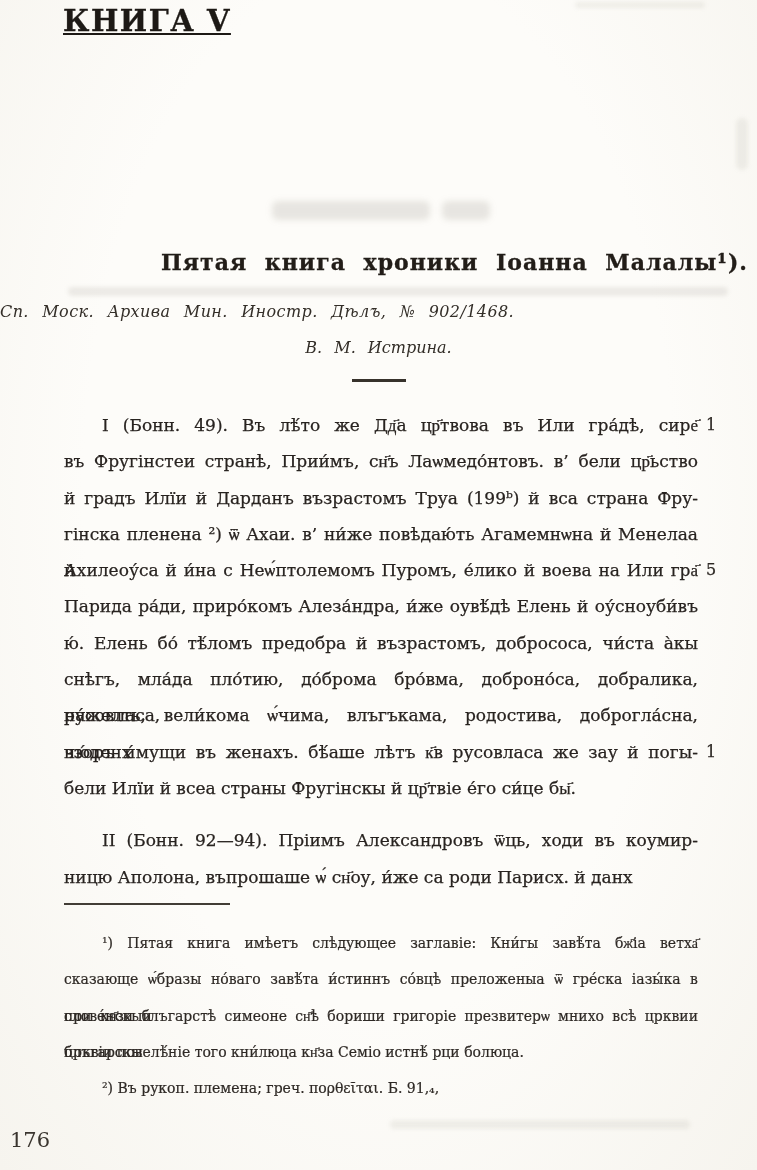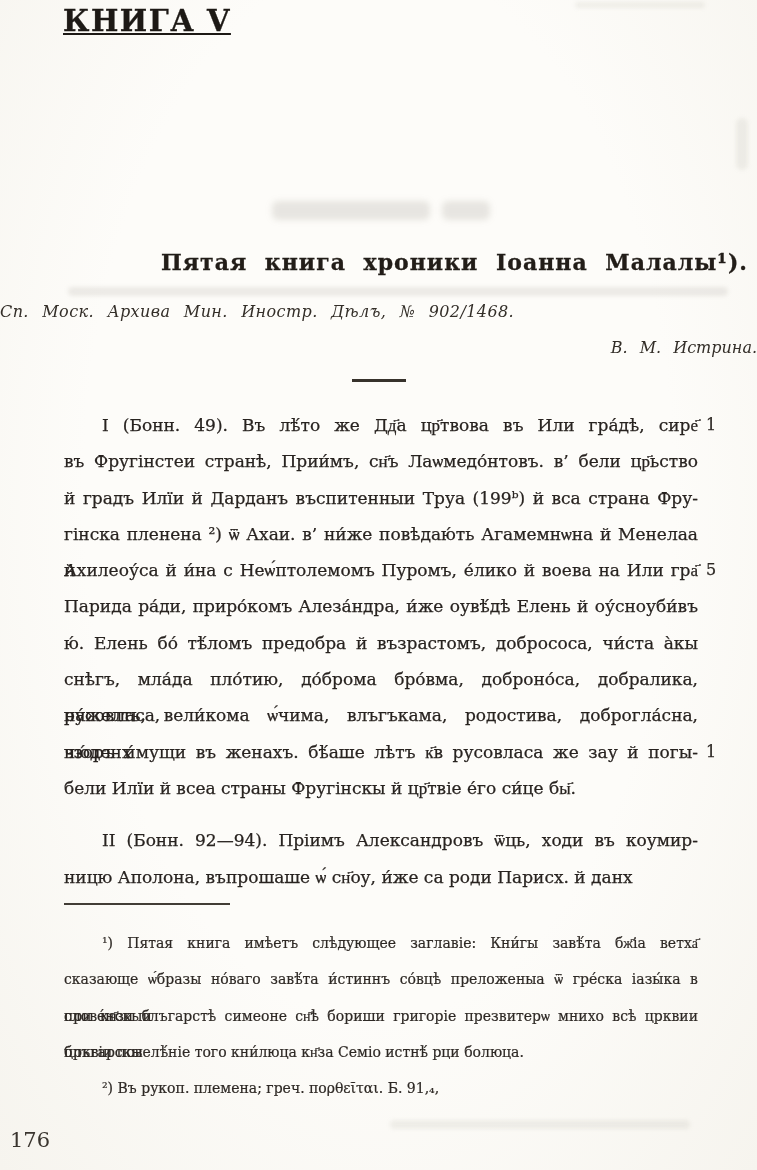--- a/index.html
+++ b/index.html
@@ -23,21 +23,21 @@
     letter-spacing:1px;word-spacing:9px;color:#221d18;
     -webkit-text-stroke:.3px currentColor;
   }
   .source-line{
     position:absolute;left:0;top:302px;width:757px;
     text-align:left;font-style:italic;font-size:16px;
     word-spacing:8px;letter-spacing:.4px;color:#332e28;
   }
   .editor-line{
     position:absolute;left:0;top:338px;width:757px;
-    text-align:right;font-style:italic;font-size:16px;
+    text-align:center;font-style:italic;font-size:16px;
     word-spacing:7px;color:#332e28;
   }
   .title-divider{
     position:absolute;left:352px;top:379px;width:54px;height:3px;
     background:#37322c;
   }
   .body-text{
     position:absolute;left:64px;top:407px;width:634px;
     font-size:17px;color:#282320;
     -webkit-text-stroke:.25px currentColor;
@@ -92,21 +92,21 @@
 
   <div class="chapter-title">Пятая книга хроники Іоанна Малалы¹).</div>
   <div class="source-line">Сп. Моск. Архива Мин. Иностр. Дѣлъ, № 902/1468.</div>
   <div class="editor-line">В. М. Истрина.</div>
   <div class="title-divider"></div>
 
   <div class="body-text">
 
   <div class="body-line indent"><span class="line-text">І (Бонн. 49). Въ лѣ́то же Дд҃а цр҃твова въ Или гра́дѣ, сире҃</span><span class="line-num">1</span></div>
       <div class="body-line"><span class="line-text">въ Фругінстеи странѣ, Прии́мъ, сн҃ъ Лаѡмедо́нтовъ. в’ бели цр҃ьство</span></div>
-      <div class="body-line"><span class="line-text">й градъ Илїи й Дарданъ въспитенныи Труа (199ᵇ) й вса страна Фру-</span></div>
+      <div class="body-line"><span class="line-text">й градъ Илїи й Дарданъ възрастомъ Труа (199ᵇ) й вса страна Фру-</span></div>
       <div class="body-line"><span class="line-text">гінска пленена ²) ѿ Ахаи. в’ ни́же повѣдаю́ть Агамемнѡна й Менелаа й</span></div>
       <div class="body-line"><span class="line-text">Ахилеоу́са й и́на с Неѡ́птолемомъ Пуромъ, е́лико й воева на Или гра҃</span><span class="line-num">5</span></div>
       <div class="body-line"><span class="line-text">Парида ра́ди, приро́комъ Алеза́ндра, и́же оувѣ́дѣ Елень й оу́сноуби́въ</span></div>
       <div class="body-line"><span class="line-text">ю́. Елень бо́ тѣ́ломъ предобра й възрастомъ, добрососа, чи́ста а̀кы</span></div>
       <div class="body-line"><span class="line-text">снѣгъ, мла́да пло́тию, до́брома бро́вма, доброно́са, добралика, русовласа,</span></div>
       <div class="body-line"><span class="line-text">на́желть, вели́кома ѡ́чима, влъгъкама, родостива, доброгла́сна, чю́денх</span></div>
       <div class="body-line"><span class="line-text">взоръ и́мущи въ женахъ. бѣ́аше лѣтъ к҃в русовласа же зау й погы-</span><span class="line-num">1</span></div>
       <div class="body-line nojust"><span class="line-text">бели Илїи й всеа страны Фругінскы й цр҃твіе е́го си́це бы҃.</span></div>
       <div class="body-line indent gap"><span class="line-text">ІІ (Бонн. 92—94). Пріимъ Александровъ ѿць, ходи въ коумир-</span></div>
       <div class="body-line nojust"><span class="line-text">ницю Аполона, въпрошаше ѡ́ сн҃оу, и́же са роди Парисх. й данх</span></div>

